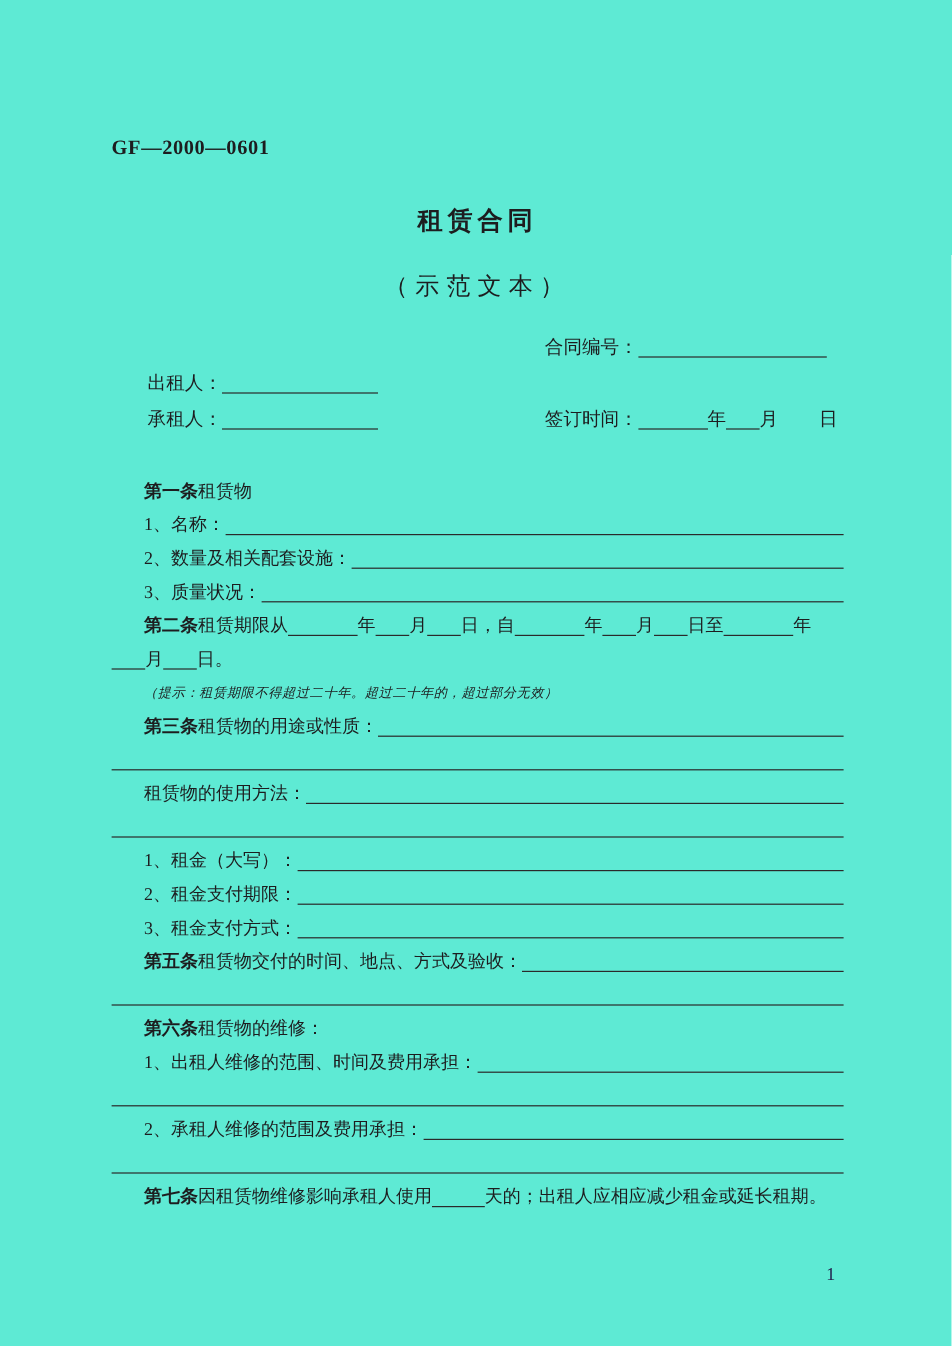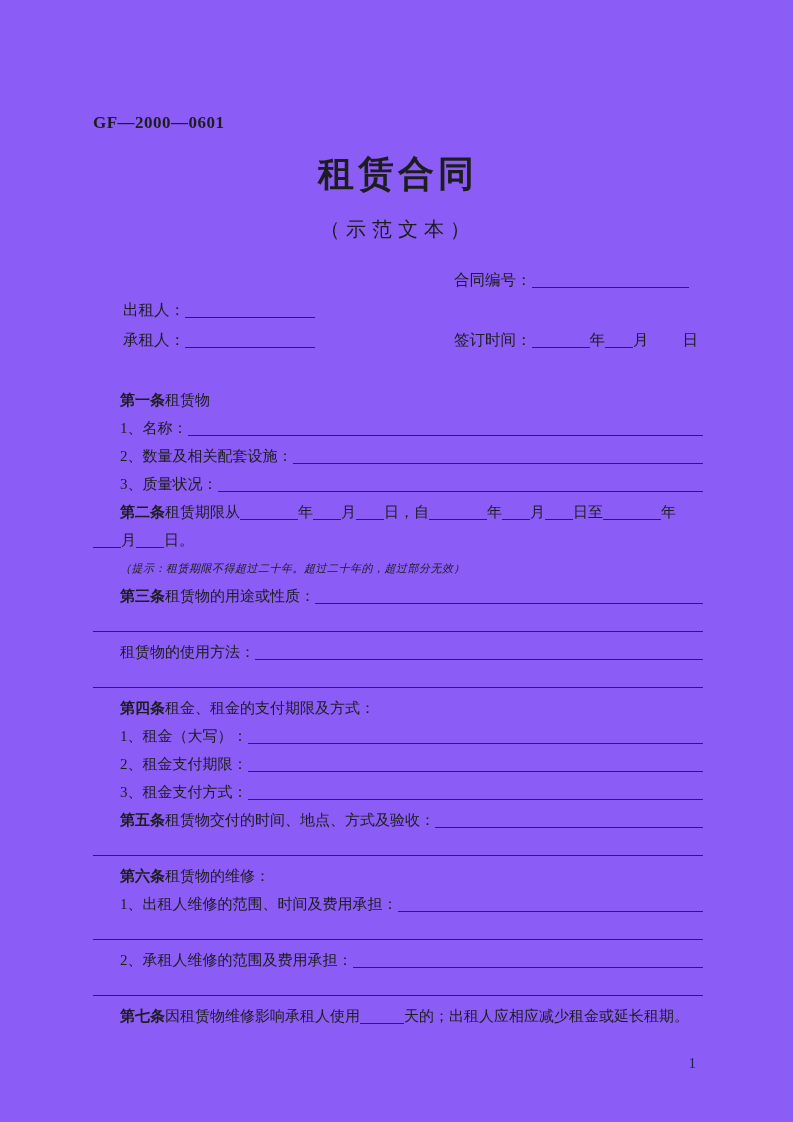--- a/index.html
+++ b/index.html
@@ -1,35 +1,35 @@
 <!DOCTYPE html>
 <html><head>
 <meta charset="utf-8">
 <style>
   html,body { margin:0; padding:0; background:#ffffff; }
   .page {
     position:relative;
     width:793px; height:1122px;
-    background:#8b5cf6;
+    background:#5eead4;
     color:#1d1d1f;
     font-family:"Liberation Serif","DejaVu Serif",serif;
     overflow:hidden;
     margin:0 auto;
   }
   .content { position:absolute; left:93px; top:0; width:610px; }
 
   .doc-code {
     padding-top:112px;
     font-size:17px; font-weight:bold; letter-spacing:0.5px;
     line-height:22px;
   }
   .title {
-    margin-top:20px;
+    margin-top:30px;
     text-align:center;
-    font-size:36px; font-weight:bold; letter-spacing:4px;
+    font-size:21px; font-weight:bold; letter-spacing:4px;
     line-height:40px;
   }
   .subtitle {
     margin-top:24px;
     text-align:center;
     font-size:20px; letter-spacing:6px;
     line-height:22px;
   }
 
   .meta { margin-top:28px; font-size:15.5px; }
@@ -161,24 +161,20 @@
       </div>
       <div class="line ind">
         <span class="txt">租赁物的使用方法：</span>
         <span class="fill"></span>
       </div>
       <div class="line">
         <span class="fill"></span>
       </div>
 
       <div class="line ind">
-        <span class="art">第四条</span>
-        <span class="txt">租金、租金的支付期限及方式：</span>
-      </div>
-      <div class="line ind">
         <span class="txt">1、租金（大写）：</span>
         <span class="fill"></span>
       </div>
       <div class="line ind">
         <span class="txt">2、租金支付期限：</span>
         <span class="fill"></span>
       </div>
       <div class="line ind">
         <span class="txt">3、租金支付方式：</span>
         <span class="fill"></span>

